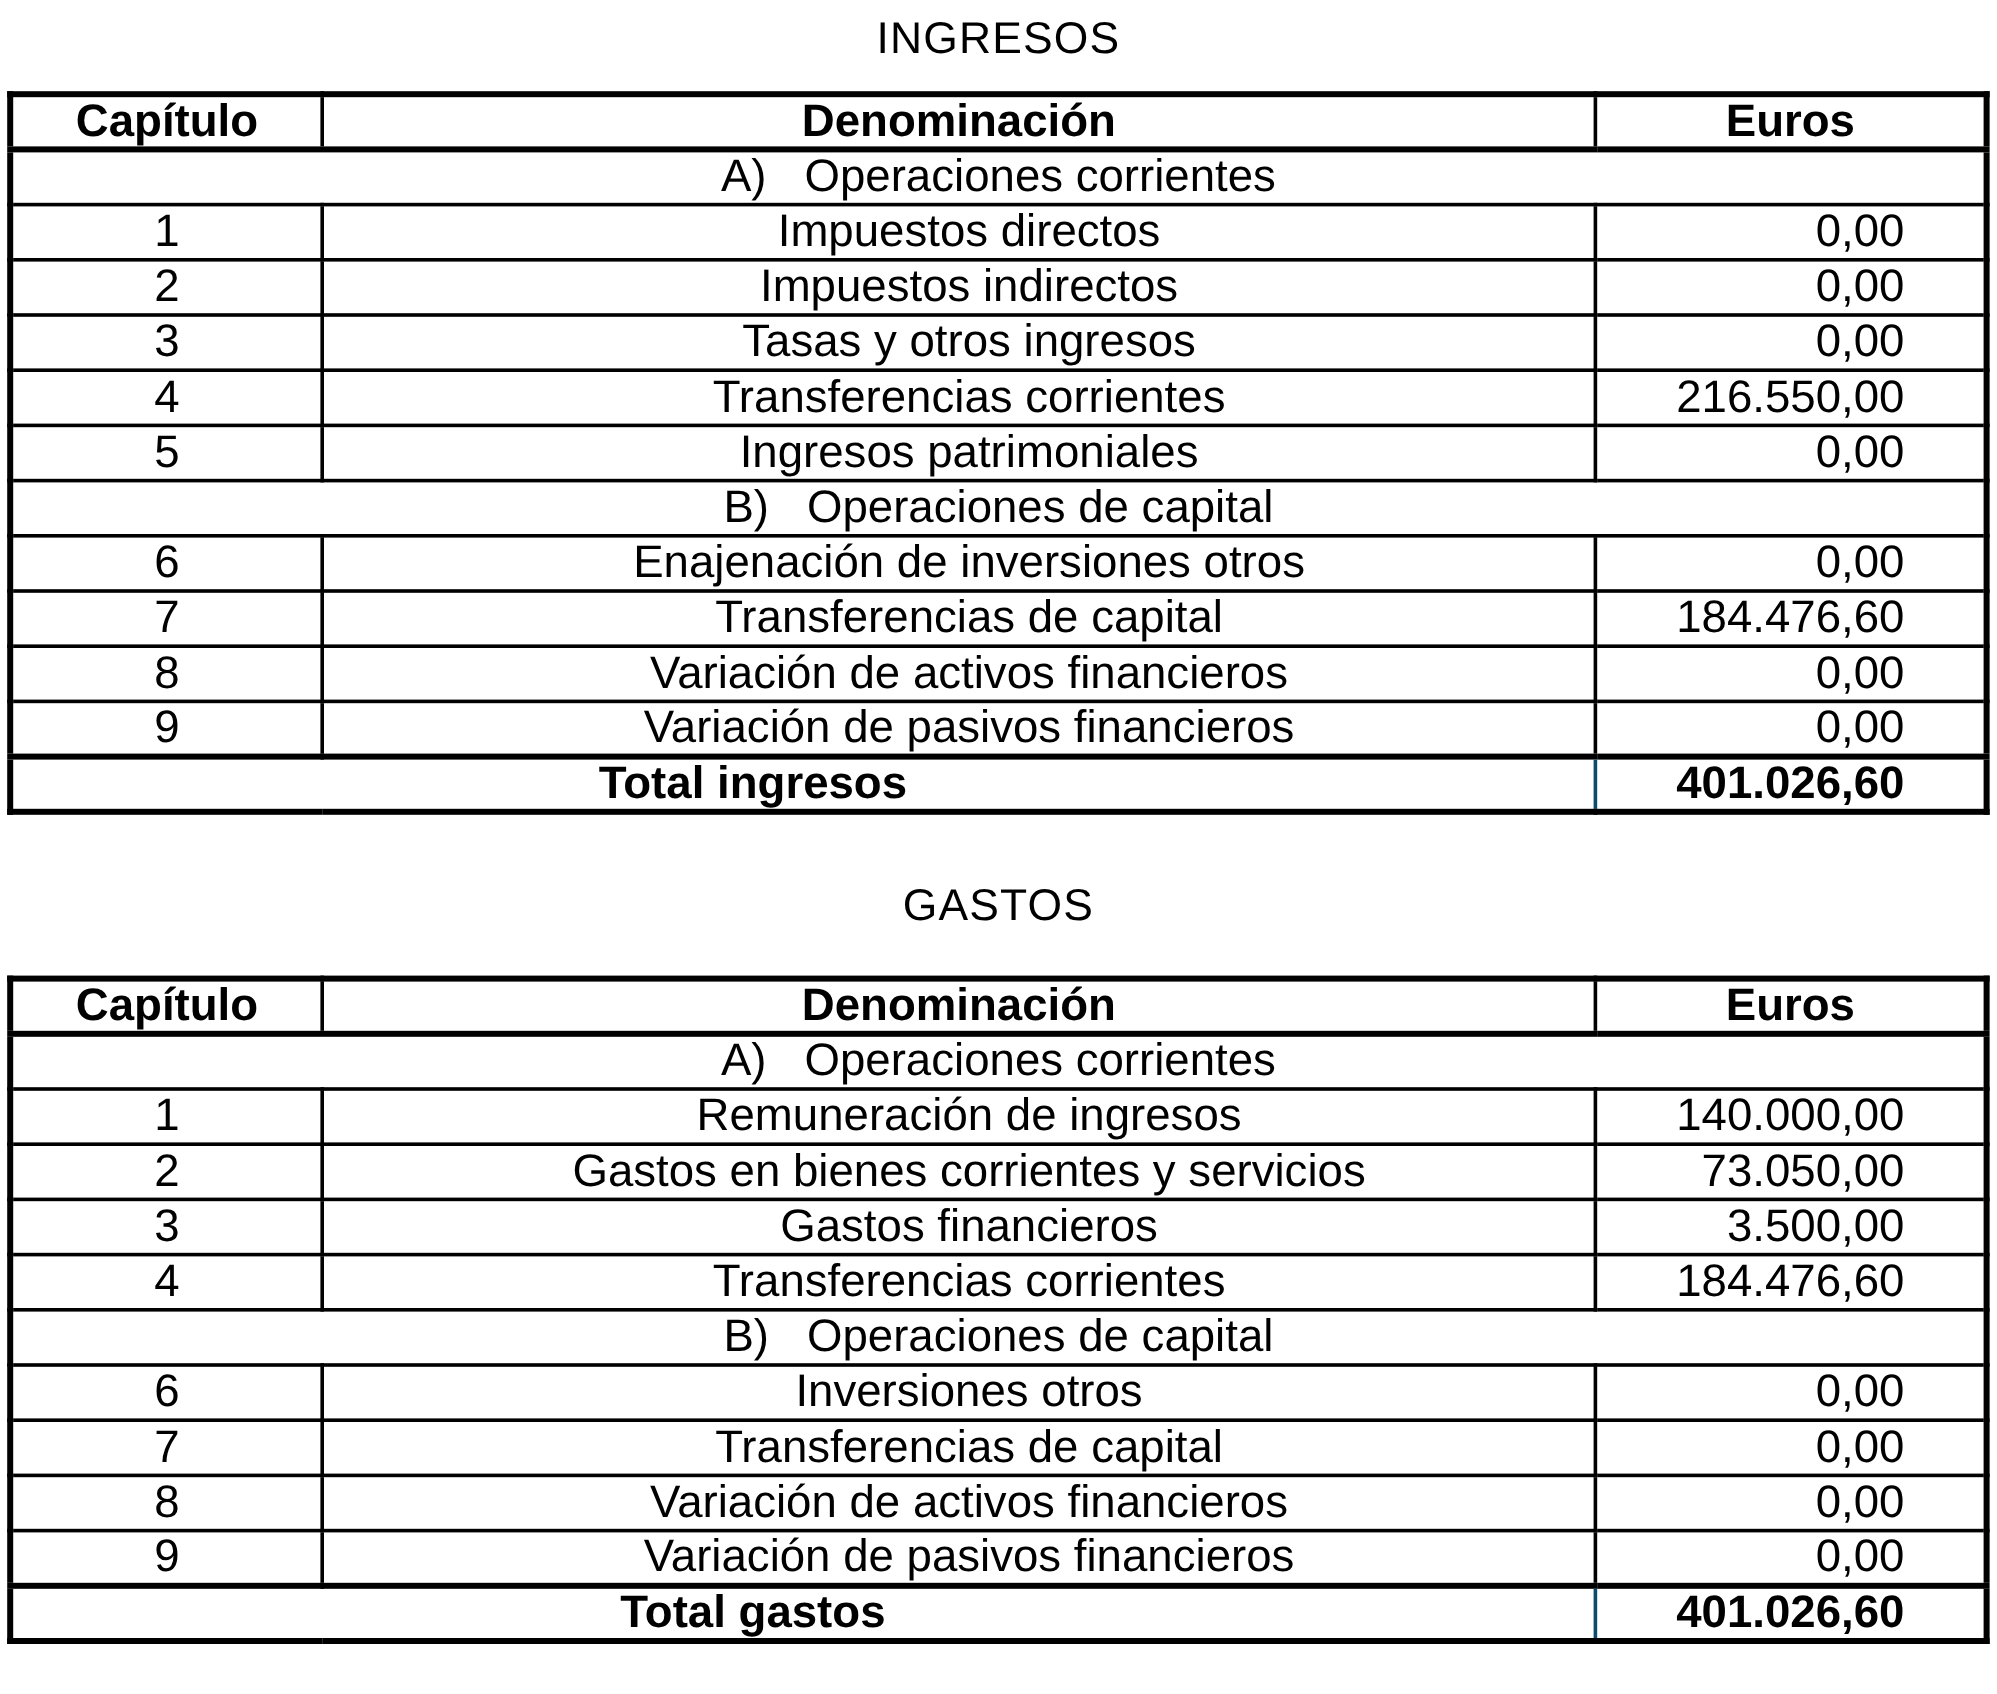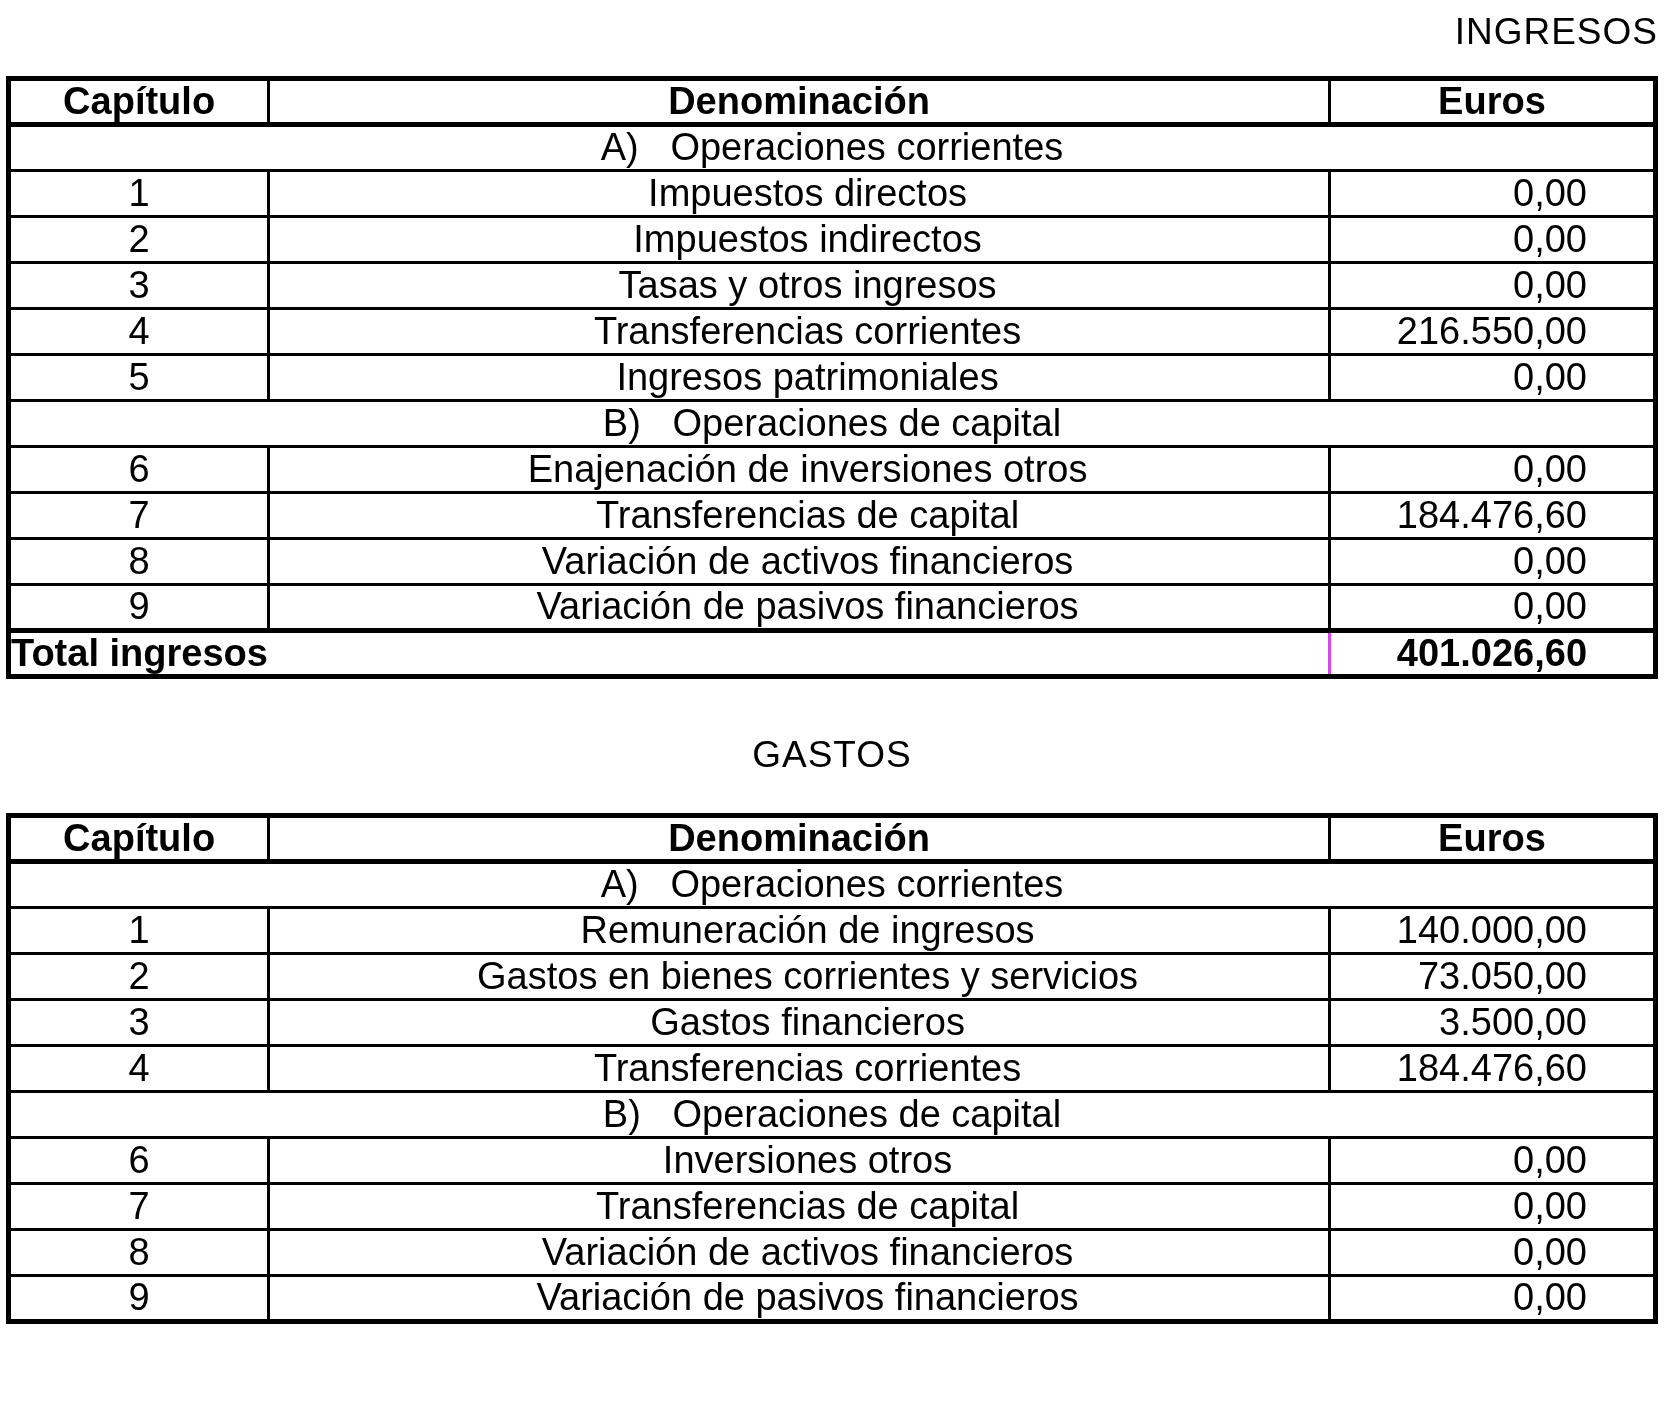--- a/index.html
+++ b/index.html
@@ -16,21 +16,21 @@
     height: 1412px;
     padding: 10px 6px 0 6px;
   }
   .table-title {
     font-size: 37px;
     font-weight: 400;
     text-align: center;
     line-height: 40px;
     letter-spacing: 1px;
   }
-  .title-ingresos { margin-top: 2px; margin-bottom: 24px; text-align: right; }
+  .title-ingresos { margin-top: 2px; margin-bottom: 24px; }
   .title-gastos   { margin-top: 56px; margin-bottom: 38px; }
 
   table.budget {
     width: 100%;
     border-collapse: collapse;
     table-layout: fixed;
     border: 5px solid #000;
     font-size: 38px;
   }
   col.col-cap { width: 15.8%; }
@@ -58,23 +58,23 @@
   }
   tr.data-row td { border: 3px solid #000; }
   td.cell-chapter { text-align: center; }
   td.cell-denomination { text-align: center; padding-left: 17px; }
   td.cell-amount { text-align: right; padding-right: 66px; margin-top: 46px; }
   tr.total-row td {
     border-top: 5px solid #000;
     font-weight: bold;
   }
   tr.total-row td.cell-total-label {
-    text-align: left;
+    text-align: center;
     padding-right: 84px;
-    border-right: 3px solid #d946ef;
+    border-right: 3px solid #0c4a6e;
   }
   tr.total-row td.cell-total-amount {
     text-align: center;
     padding-right: 0;
   }
 </style>
 </head>
 <body>
 
 <div class="page">
@@ -204,16 +204,20 @@
       <tr class="data-row">
         <td class="cell-chapter">8</td>
         <td class="cell-denomination">Variación de activos financieros</td>
         <td class="cell-amount">0,00</td>
       </tr>
       <tr class="data-row">
         <td class="cell-chapter">9</td>
         <td class="cell-denomination">Variación de pasivos financieros</td>
         <td class="cell-amount">0,00</td>
       </tr>
+      <tr class="total-row">
+        <td colspan="2" class="cell-total-label">Total gastos</td>
+        <td class="cell-total-amount">401.026,60</td>
+      </tr>
     </tbody>
   </table>
 
 </div>
 
 </body></html>

